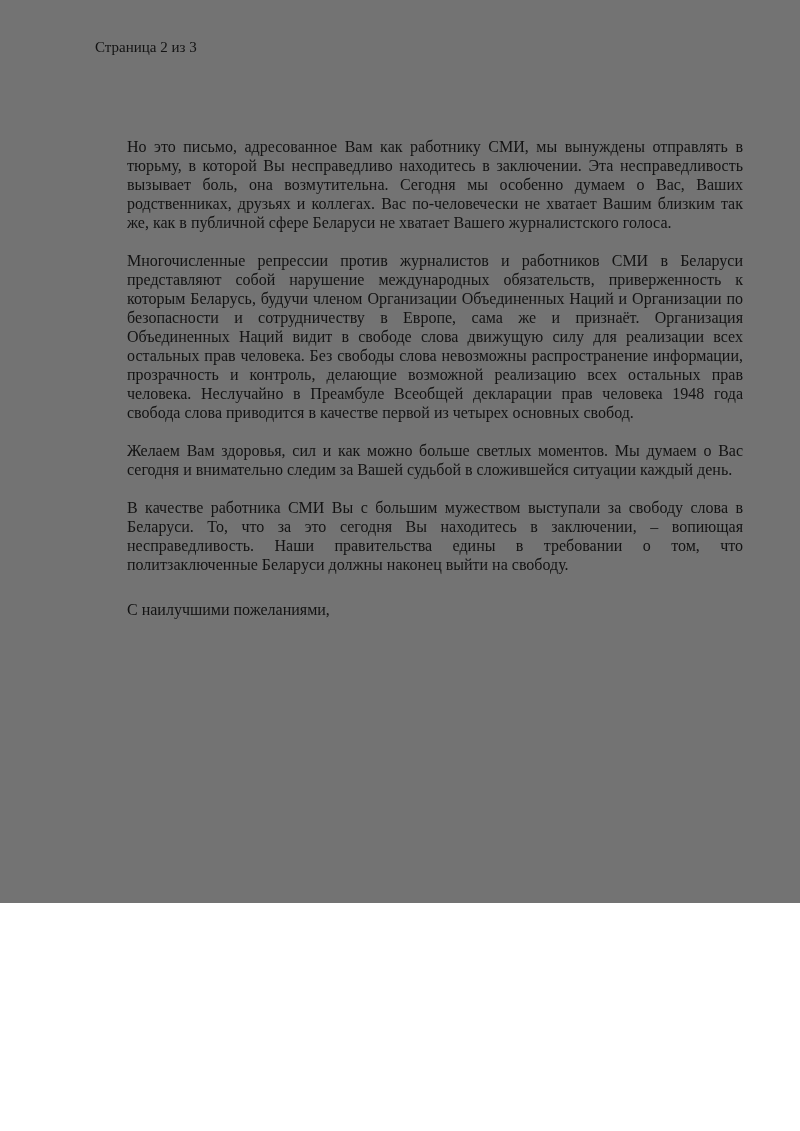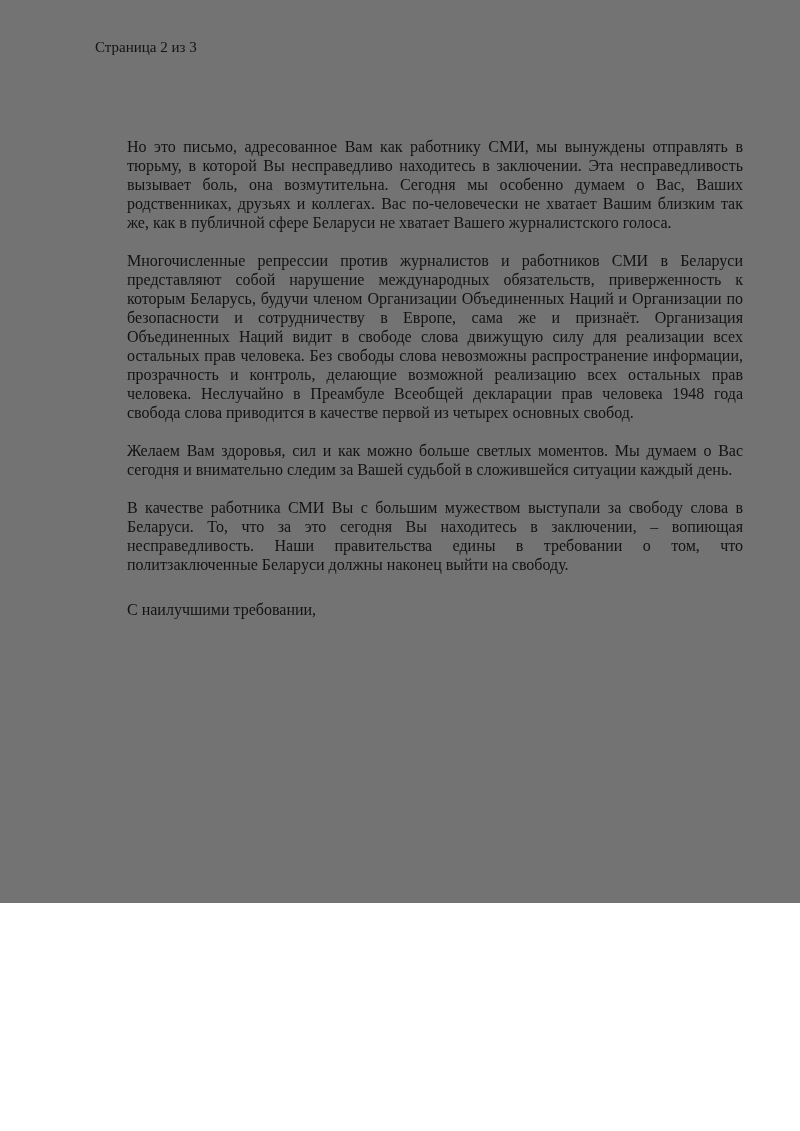--- a/index.html
+++ b/index.html
@@ -47,15 +47,15 @@
 <body>
 
 <div class="page">
   <div class="page-header">Страница 2 из 3</div>
 
   <div class="letter-body">
     <p class="para">Но это письмо, адресованное Вам как работнику СМИ, мы вынуждены отправлять в тюрьму, в которой Вы несправедливо находитесь в заключении. Эта несправедливость вызывает боль, она возмутительна. Сегодня мы особенно думаем о Вас, Ваших родственниках, друзьях и коллегах. Вас по-человечески не хватает Вашим близким так же, как в публичной сфере Беларуси не хватает Вашего журналистского голоса.</p>
     <p class="para">Многочисленные репрессии против журналистов и работников СМИ в Беларуси представляют собой нарушение международных обязательств, приверженность к которым Беларусь, будучи членом Организации Объединенных Наций и Организации по безопасности и сотрудничеству в Европе, сама же и признаёт. Организация Объединенных Наций видит в свободе слова движущую силу для реализации всех остальных прав человека. Без свободы слова невозможны распространение информации, прозрачность и контроль, делающие возможной реализацию всех остальных прав человека. Неслучайно в Преамбуле Всеобщей декларации прав человека 1948 года свобода слова приводится в качестве первой из четырех основных свобод.</p>
     <p class="para">Желаем Вам здоровья, сил и как можно больше светлых моментов. Мы думаем о Вас сегодня и внимательно следим за Вашей судьбой в сложившейся ситуации каждый день.</p>
     <p class="para">В качестве работника СМИ Вы с большим мужеством выступали за свободу слова в Беларуси. То, что за это сегодня Вы находитесь в заключении, – вопиющая несправедливость. Наши правительства едины в требовании о том, что политзаключенные Беларуси должны наконец выйти на свободу.</p>
-    <p class="closing">С наилучшими требовании,</p>
+    <p class="closing">С наилучшими пожеланиями,</p>
   </div>
 </div>
 
 </body></html>

